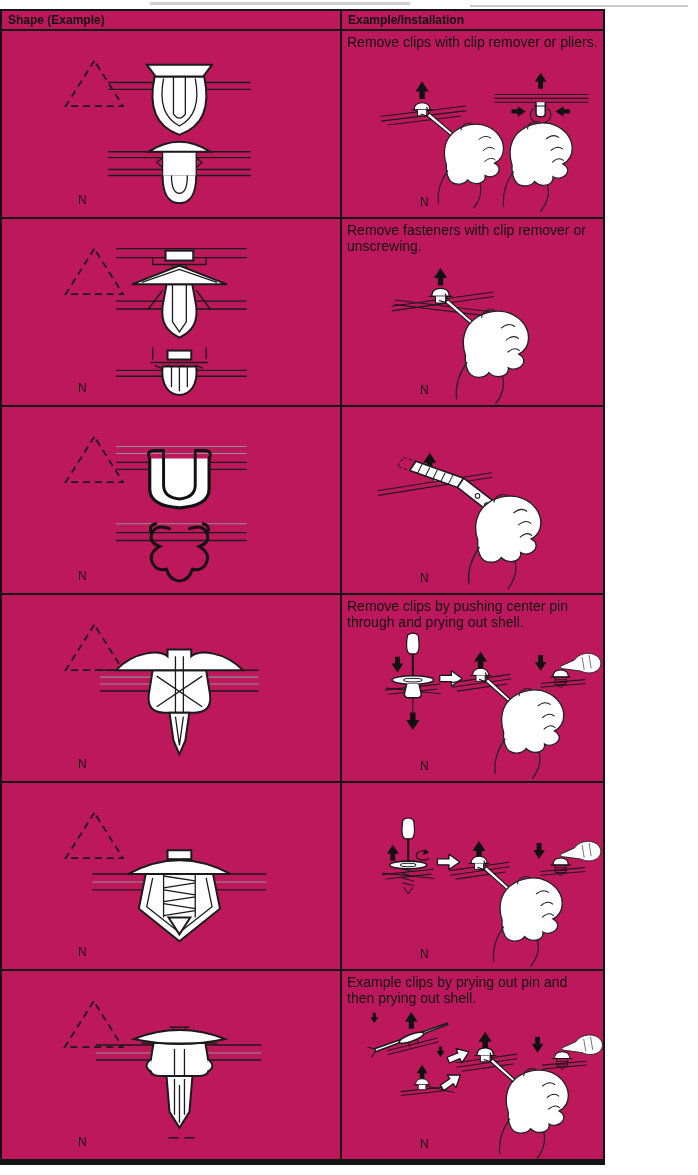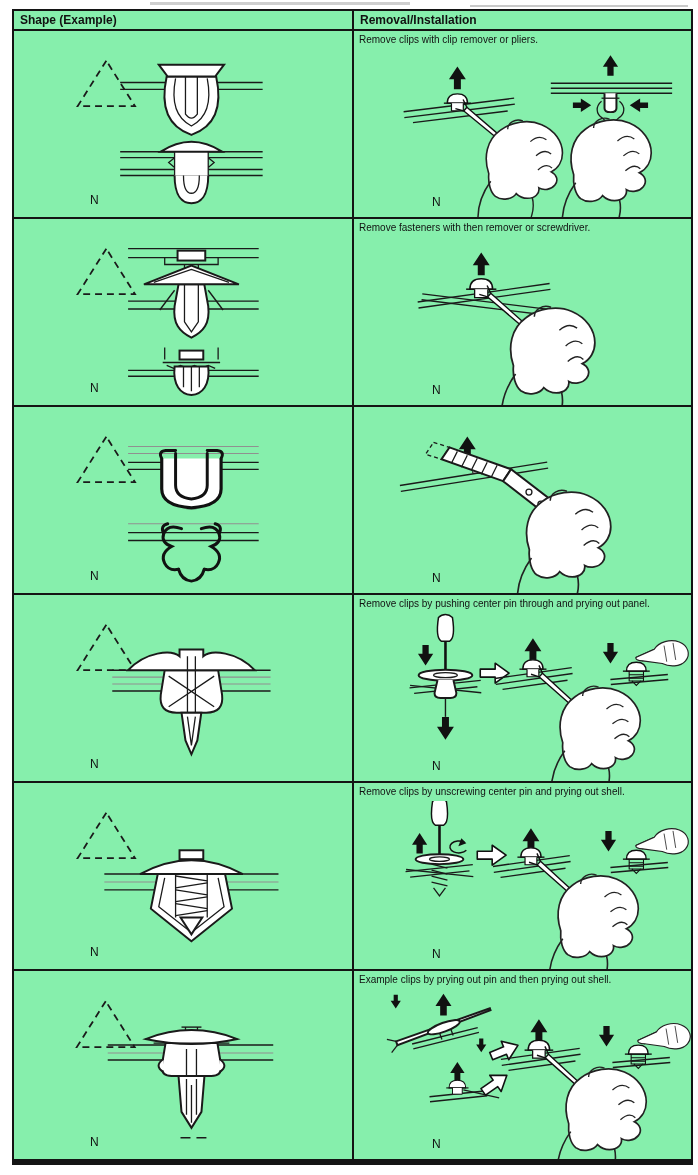--- a/index.html
+++ b/index.html
@@ -1,28 +1,28 @@
 <!DOCTYPE html>
 <html><head>
 <meta charset="utf-8">
 <style>
   *{margin:0;padding:0;box-sizing:border-box}
   html,body{width:698px;height:1175px;background:#fff}
   .sheet{position:relative;width:698px;height:1175px;background:#fff;font-family:"Liberation Sans",sans-serif;color:#111;overflow:hidden}
   .smudge{position:absolute}
-  .table{position:absolute;left:12px;top:9px;width:681px;border:2px solid #141414;border-bottom-width:6px;background:#86efac}
+  .table{position:absolute;left:0;top:9px;width:605px;border:2px solid #141414;border-bottom-width:6px;background:#be185d}
   .thead{display:flex;height:20px;border-bottom:2px solid #141414}
   .th{font-size:12px;font-weight:bold;padding:2px 6px;white-space:nowrap}
   .th.shape{width:340px;border-right:2px solid #141414}
   .th.removal{flex:1}
   .row{display:flex;height:188px;border-bottom:2px solid #141414}
   .row:last-child{border-bottom:none}
   .cell-shape{width:340px;border-right:2px solid #141414;position:relative}
   .cell-removal{flex:1;position:relative}
-  .instruction{font-size:10px;padding:3px 5px 0 5px;position:relative;z-index:2}
+  .instruction{font-size:14px;padding:3px 5px 0 5px;position:relative;z-index:2}
   .n-label{position:absolute;font-size:12px;z-index:3}
   .cell-shape .n-label{left:76px;bottom:10px}
   .cell-removal .n-label{left:78px;bottom:8px}
   svg.illu{position:absolute;left:0;top:0;width:100%;height:100%;display:block}
   svg.illu-r{top:18px;height:calc(100% - 18px)}
   
   .ln{stroke:#1a1a1a;stroke-width:1.4;fill:none}
   .lg{stroke:#909090;stroke-width:1.1;fill:none}
   .sh{stroke:#1a1a1a;stroke-width:2;fill:#fff}
   .tn{stroke:#1a1a1a;stroke-width:1.3;fill:none}
@@ -80,21 +80,21 @@
 </svg>
 
 <div class="sheet">
   <div class="smudge" style="left:150px;top:2px;width:260px;height:3px;background:#cfcfcf"></div>
   <div class="smudge" style="left:470px;top:5px;width:218px;height:2px;background:#c9c9c9"></div>
 
   <div class="table">
 
     <div class="thead">
       <div class="th shape">Shape (Example)</div>
-      <div class="th removal">Removal/Installation</div>
+      <div class="th removal">Example/Installation</div>
     </div>
 
     <div class="row">
       <div class="cell-shape">
         <svg class="illu" viewBox="0 0 339 188">
           <polygon class="tri" points="92,30 63,76 121,76"></polygon>
           <path class="ln" d="M106,52 H250 M106,59 H250"></path>
           <path class="sh" d="M153,46 C146,78 155,97 178,105 C201,97 210,78 203,46 Z"></path>
           <path class="tn" d="M162,48 C157,74 164,89 178,96 C192,89 199,74 194,48"></path>
           <path class="sh" d="M145,34 L211,34 L202,46 L154,46 Z"></path>
@@ -151,21 +151,21 @@
           <rect class="sh" x="166" y="133" width="24" height="9" stroke-width="1.5"></rect>
           <path class="ln" d="M149,145 H207" stroke-width="2.2"></path>
           <path class="tn" d="M153,148 l7,3 l7,-3 l7,3 l7,-3 l7,3 l7,-3 l7,3" stroke-width="1"></path>
           <path class="ln" d="M114,153 H246 M114,159 H246"></path>
           <path class="sh" d="M161,149 C159,168 167,177 178,178 C189,177 197,168 195,149 Z"></path>
           <path class="tn" d="M170,149 V170 M178,149 V174 M186,149 V170" stroke-width="1.2"></path>
         </svg>
         <span class="n-label">N</span>
       </div>
       <div class="cell-removal">
-        <div class="instruction">Remove fasteners with then remover or screwdriver.</div>
+        <div class="instruction">Remove fasteners with clip remover or unscrewing.</div>
         <svg class="illu illu-r" viewBox="0 0 339 168">
           <use href="#sym-arrow" transform="translate(128,22)"></use>
           <g transform="rotate(-8 128 60)">
               <path class="ln" d="M64,56 H198 M64,62 H198"></path>
             </g>
           <g transform="rotate(7 128 66)">
               <path class="ln" d="M68,64 H194 M68,70 H194"></path>
             </g>
           <use href="#sym-clip" transform="translate(128,52) scale(0.95)"></use>
           <g transform="translate(136,58) rotate(41)">
@@ -224,21 +224,21 @@
           <path class="sh" d="M151,76 L147,101 Q145,119 163,119 H193 Q211,119 209,101 L205,76 Z"></path>
           <path class="tn" d="M155,82 L201,113 M201,82 L155,113" stroke-width="1.4"></path>
           <path class="sh" d="M114,76 C132,57 158,55 166,62 L166,55 H190 L190,62 C198,55 224,57 242,76 Z"></path>
           <path class="tn" d="M174,62 V119 M182,62 V119" stroke-width="1.4"></path>
           <path class="sh" d="M168,119 L172,147 L178,161 L184,147 L188,119 Z"></path>
           <path class="tn" d="M174,123 L178,152 M182,123 L178,152" stroke-width="1.2"></path>
         </svg>
         <span class="n-label">N</span>
       </div>
       <div class="cell-removal">
-        <div class="instruction">Remove clips by pushing center pin through and prying out panel.</div>
+        <div class="instruction">Remove clips by pushing center pin through and prying out shell.</div>
         <svg class="illu illu-r" viewBox="0 0 339 168">
           <use href="#sym-screwdriver" transform="translate(92,58)"></use>
           <use href="#sym-arrow" transform="translate(72,46) rotate(180) scale(0.9)"></use>
           <ellipse class="sh" cx="92" cy="62" rx="27" ry="5.5" stroke-width="1.6"></ellipse>
           <ellipse class="tn" cx="92" cy="62" rx="12" ry="2.5"></ellipse>
           <g transform="rotate(-6 92 74)">
               <path class="ln" d="M56,71 H128 M60,77 H124" stroke-width="1.3"></path>
             </g>
           <g transform="rotate(6 92 78)">
               <path class="ln" d="M56,76 H128" stroke-width="1.3"></path>
@@ -278,21 +278,20 @@
           <path class="tn" d="M151,96 L145,125 L178,151 L211,125 L205,96"></path>
           <rect class="sh" x="166" y="68" width="24" height="9" stroke-width="1.6"></rect>
           <path class="sh" d="M126,92 Q178,64 230,92 Z"></path>
           <path class="tn" d="M162,92 V136 M194,92 V136"></path>
           <path class="tn" d="M162,94 L194,99 M194,101 L162,106 M162,108 L194,113 M194,115 L162,120 M162,122 L194,127 M194,129 L162,134" stroke-width="1.2"></path>
           <path class="sh" d="M167,136 L178,153 L189,136 Z" stroke-width="1.6"></path>
         </svg>
         <span class="n-label">N</span>
       </div>
       <div class="cell-removal">
-        <div class="instruction">Remove clips by unscrewing center pin and prying out shell.</div>
         <svg class="illu illu-r" viewBox="0 0 339 168">
           <use href="#sym-screwdriver" transform="translate(86,54)"></use>
           <use href="#sym-arrow" transform="translate(66,38) scale(0.9)"></use>
           <use href="#sym-rot" transform="translate(104,46)"></use>
           <ellipse class="sh" cx="86" cy="58" rx="24" ry="5" stroke-width="1.6"></ellipse>
           <ellipse class="tn" cx="86" cy="58" rx="10" ry="2.2"></ellipse>
           <g transform="rotate(-6 86 70)">
               <path class="ln" d="M52,67 H120 M56,73 H116" stroke-width="1.3"></path>
             </g>
           <g transform="rotate(6 86 74)">

